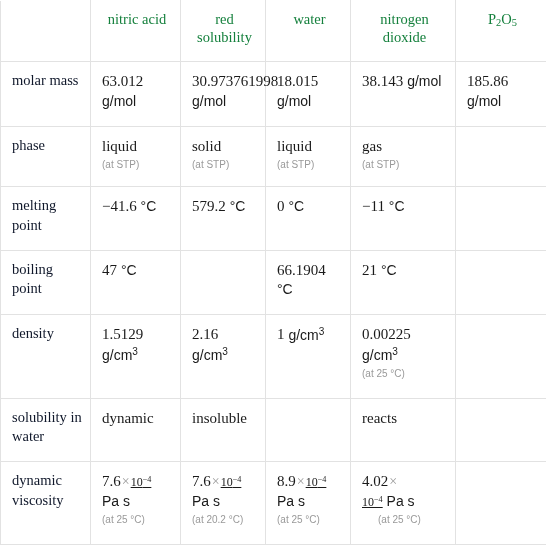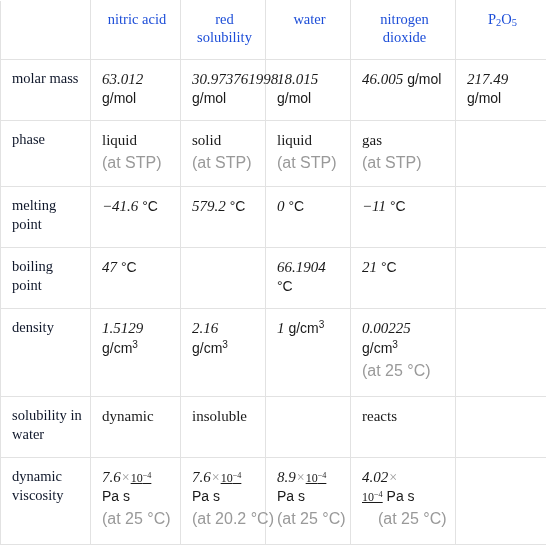--- a/index.html
+++ b/index.html
@@ -45,21 +45,21 @@
 
   
   tr.row-head td { border-top-color: #ffffff; }
   td.first-col { border-left-color: #ffffff; }
   td.last-col  { border-right-color: #ffffff; }
 
   
   .hdr {
     font-family: "Liberation Serif", serif;
     font-size: 14.5px;
-    color: #1d4ed8;
+    color: #15803d;
     text-align: center;
     line-height: 1.25;
     padding-top: 11px;
   }
   .hdr sub {
     font-size: 0.72em;
     vertical-align: -0.22em;
   }
 
   
@@ -79,21 +79,20 @@
   }
   
   .val.word {
     font-family: "Liberation Serif", serif;
     font-size: 15px;
   }
   
   .val .num {
     font-family: "Liberation Serif", serif;
     font-size: 15px;
-    font-style: italic;
   }
   .val .unit {
     font-family: "Liberation Sans", sans-serif;
     font-size: 14px;
   }
   .val sup {
     font-size: 0.72em;
     vertical-align: 0.52em;
     font-family: "Liberation Sans", sans-serif;
   }
@@ -111,21 +110,21 @@
   .val .exp sup {
     font-family: "Liberation Serif", serif;
     font-size: 0.68em;
     vertical-align: 0.5em;
   }
 
   
   .cond {
     display: block;
     font-family: "Liberation Sans", sans-serif;
-    font-size: 16px;
+    font-size: 10px;
     color: #999999;
     margin-top: 2px;
     white-space: nowrap;
   }
   .cond.indent { margin-left: 16px; }
 
   .empty { font-size: 0; line-height: 0; }
 </style>
 </head>
 <body>
@@ -146,22 +145,22 @@
         <td class="hdr">red solubility</td>
         <td class="hdr">water</td>
         <td class="hdr">nitrogen dioxide</td>
         <td class="hdr last-col">P<sub>2</sub>O<sub>5</sub></td>
       </tr>
       <tr class="">
         <td class="rlabel first-col">molar mass</td>
         <td class="val"><span class="num">63.012</span> <span class="unit">g/mol</span></td>
         <td class="val"><span class="num">30.973761998</span> <span class="unit">g/mol</span></td>
         <td class="val"><span class="num">18.015</span> <span class="unit">g/mol</span></td>
-        <td class="val"><span class="num">46.005</span> <span class="unit">g/mol</span></td>
-        <td class="val last-col"><span class="num">217.49</span> <span class="unit">g/mol</span></td>
+        <td class="val"><span class="num">38.143</span> <span class="unit">g/mol</span></td>
+        <td class="val last-col"><span class="num">185.86</span> <span class="unit">g/mol</span></td>
       </tr>
       <tr class="">
         <td class="rlabel first-col">phase</td>
         <td class="val word"><span>liquid</span><span class="cond">(at STP)</span></td>
         <td class="val word"><span>solid</span><span class="cond">(at STP)</span></td>
         <td class="val word"><span>liquid</span><span class="cond">(at STP)</span></td>
         <td class="val word"><span>gas</span><span class="cond">(at STP)</span></td>
         <td class="val last-col"><span class="empty"></span></td>
       </tr>
       <tr class="">

